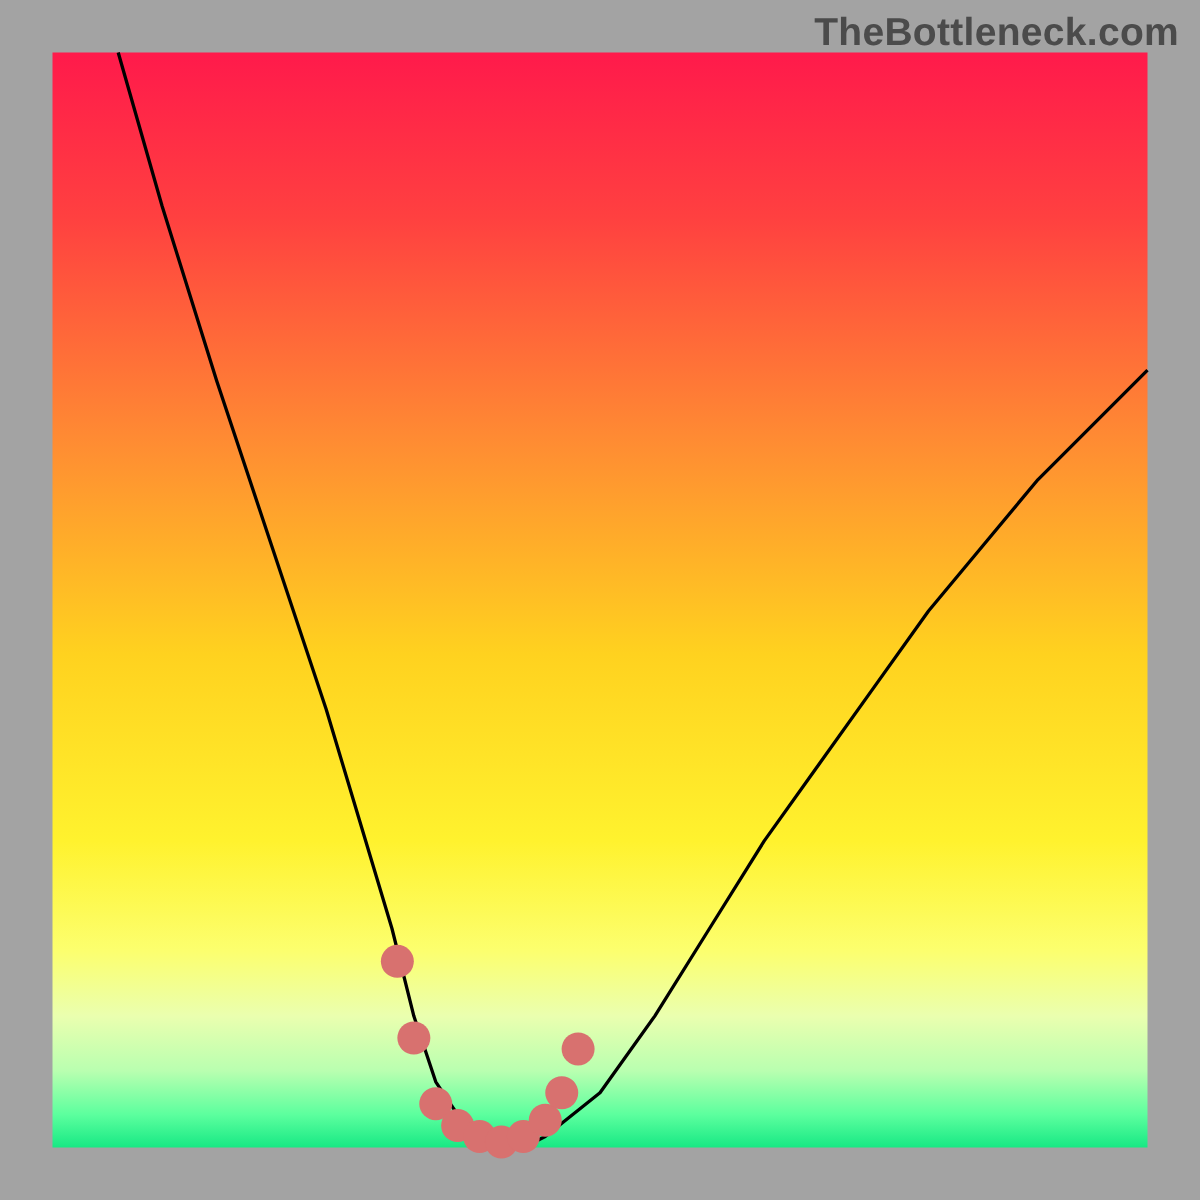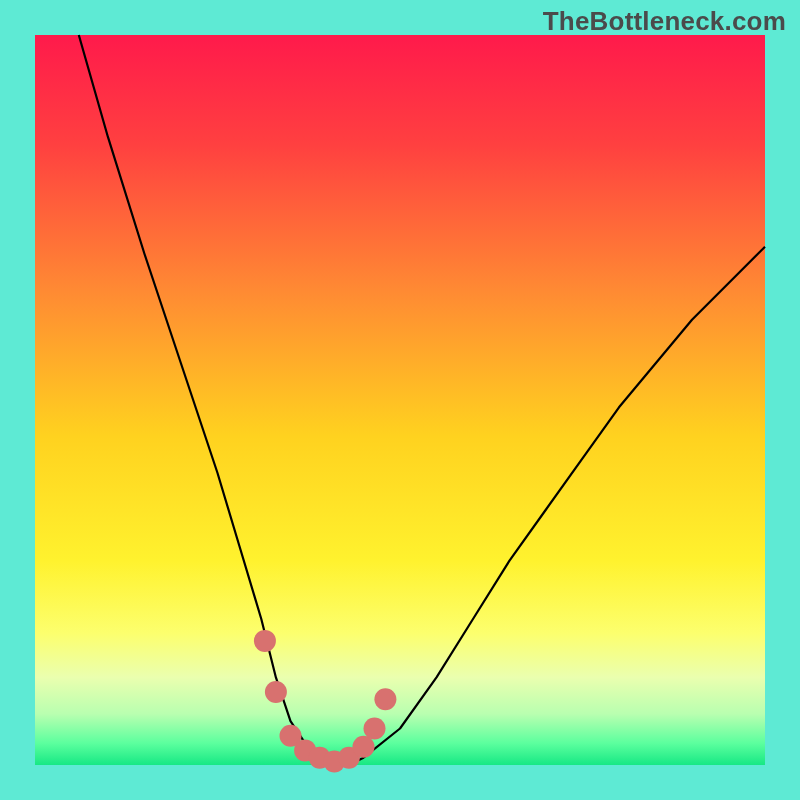--- a/index.html
+++ b/index.html
@@ -7,21 +7,21 @@
     padding: 0;
     width: 800px;
     height: 800px;
     background: #000;
     font-family: Arial, Helvetica, sans-serif;
     overflow: hidden;
   }
   .frame {
     position: absolute;
     inset: 0;
-    background: #5eead4;
+    background: #a3a3a3;
   }
   .plot {
     position: absolute;
     left: 35px;
     top: 35px;
     width: 730px;
     height: 730px;
     
   }
   .watermark {

